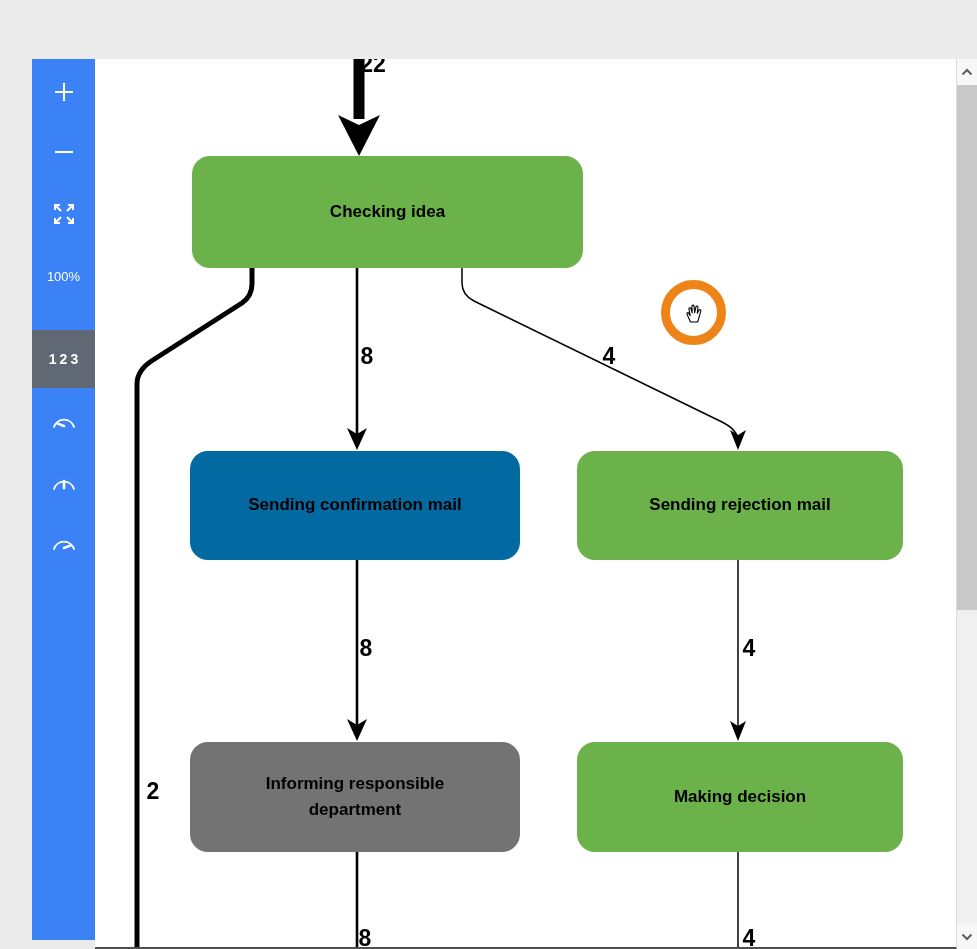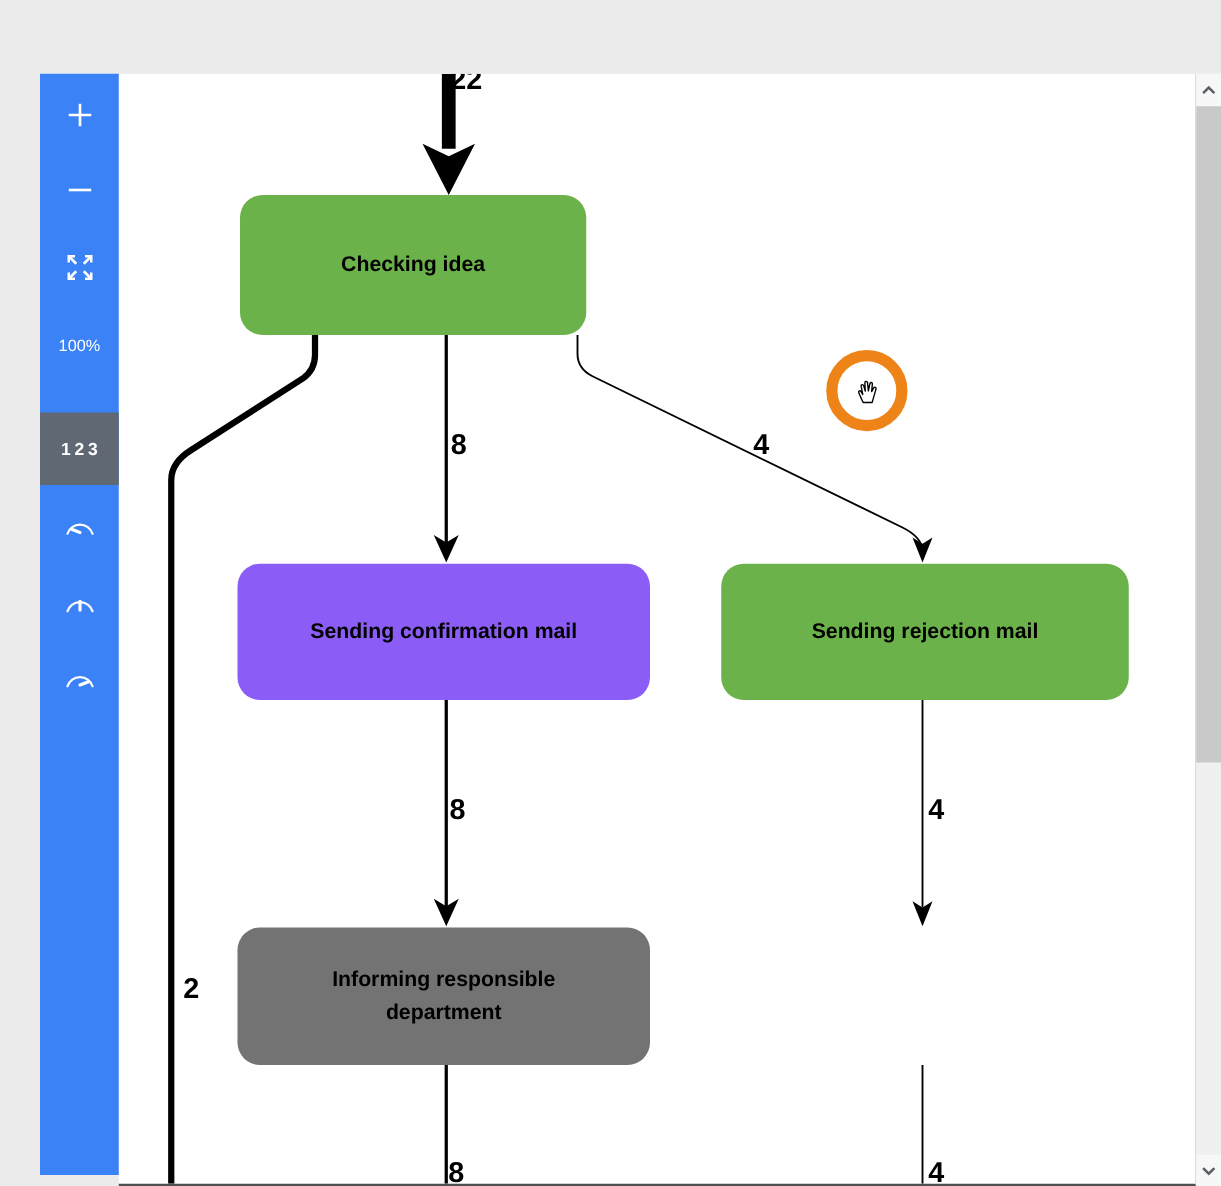--- a/index.html
+++ b/index.html
@@ -72,24 +72,25 @@
              C15.9,12.3 14.8,16.4 13.7,20 Z" fill="#ffffff" stroke="#000000" stroke-width="1.1" stroke-linejoin="round"></path>
   </svg>
 <div class="edge-label" style="left: 278px; top: 5px;">22</div>
     <div class="edge-label" style="left: 272px; top: 297px;">8</div>
     <div class="edge-label" style="left: 514px; top: 297px;">4</div>
     <div class="edge-label" style="left: 58px; top: 732px;">2</div>
     <div class="edge-label" style="left: 271px; top: 589px;">8</div>
     <div class="edge-label" style="left: 654px; top: 589px;">4</div>
     <div class="edge-label" style="left: 270px; top: 879px;">8</div>
     <div class="edge-label" style="left: 654px; top: 879px;">4</div>
-    <div class="node" style="left: 97px; top: 97px; width: 277px; height: 112px; background: rgb(107, 178, 74);">Checking idea</div>
-    <div class="node" style="left: 95px; top: 392px; width: 330px; height: 109px; background: #8b5cf6;">Sending confirmation mail</div>
+    <div class="node" style="left: 97px; top: 97px; width: 391px; height: 112px; background: rgb(107, 178, 74);">Checking idea</div>
+    <div class="node" style="left: 95px; top: 392px; width: 330px; height: 109px; background: #0369a1;">Sending confirmation mail</div>
     <div class="node" style="left: 482px; top: 392px; width: 326px; height: 109px; background: rgb(107, 178, 74); text-align: center;">Sending rejection mail</div>
     <div class="node" style="left: 95px; top: 683px; width: 330px; height: 110px; background: #737373;">Informing responsible department</div>
+    <div class="node" style="left: 482px; top: 683px; width: 326px; height: 110px; background: rgb(107, 178, 74);">Making decision</div>
   </div>
 
 <div class="topbar"></div>
 
 <div class="sidebar">
   <div class="sbtn" style="top:11px">
     <svg width="24" height="24" viewBox="0 0 24 24">
       <path d="M12 3 V21 M3 12 H21" stroke="#fff" stroke-width="2.1" fill="none"></path>
     </svg>
   </div>

